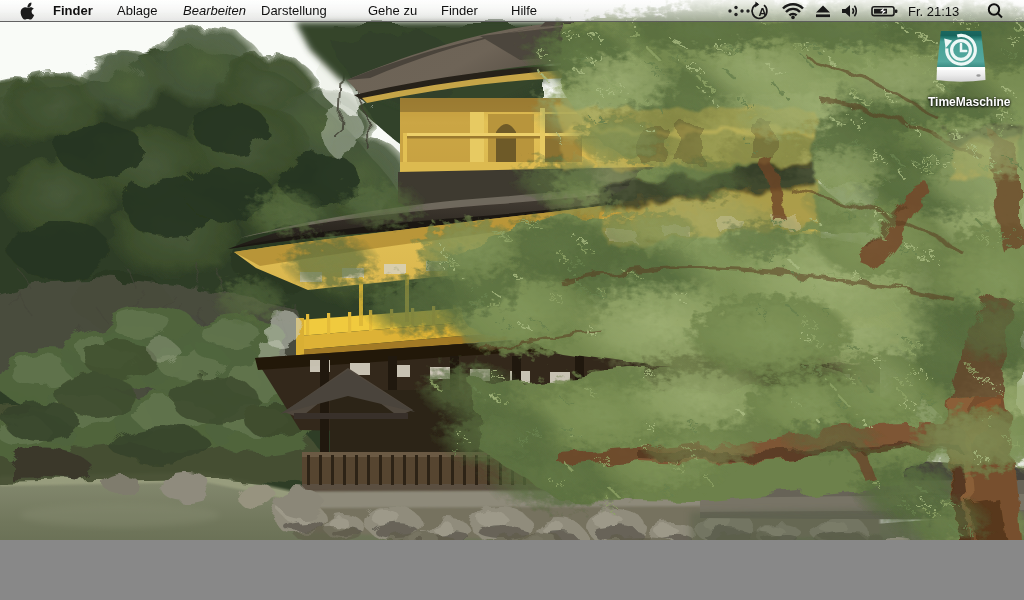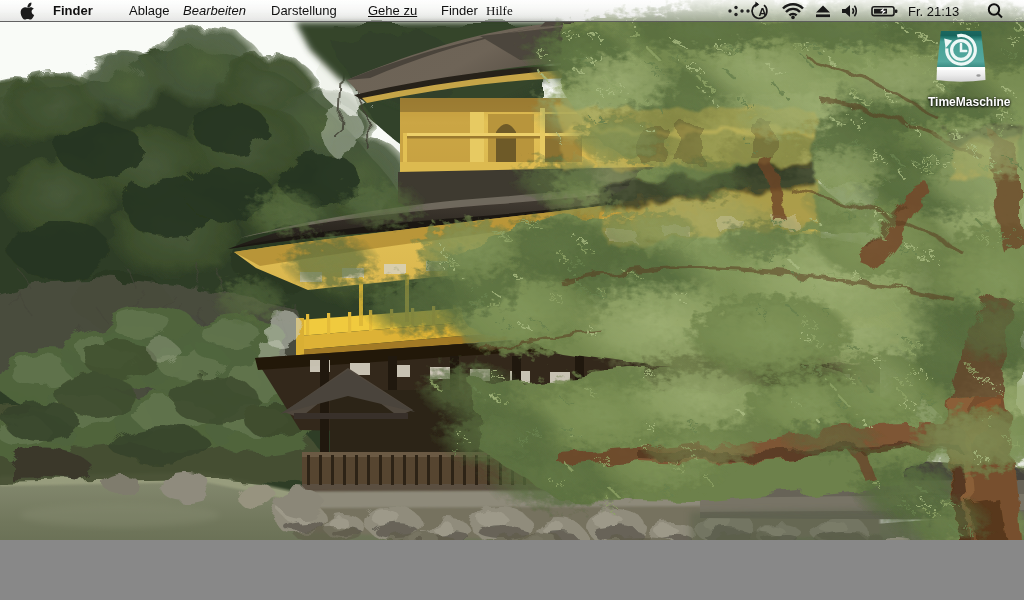--- a/index.html
+++ b/index.html
@@ -850,26 +850,26 @@
 <line x1="1037" y1="542" x2="1032" y2="536" stroke="#69804e" stroke-width="2.2" opacity="0.85"></line>
 <line x1="1040" y1="567" x2="1052" y2="569" stroke="#8da164" stroke-width="2.2" opacity="0.85"></line>
 </g>
   </svg>
   <div id="menubar">
     <svg width="16" height="18" viewBox="0 0 16 18" style="position:absolute;left:20px;top:2px;">
 <path d="M11.3,0.6 C10.2,0.7 9.0,1.4 8.4,2.3 C7.8,3.1 7.3,4.3 7.5,5.4 C8.7,5.5 9.9,4.8 10.6,3.9 C11.3,3.0 11.7,1.8 11.3,0.6 Z" fill="#1c1c1c"></path>
 <path d="M13.9,6.8 C13.0,5.8 11.8,5.2 10.6,5.2 C9.5,5.2 8.7,5.7 7.9,5.7 C7.1,5.7 6.2,5.2 5.1,5.2 C3.6,5.2 2.1,6.1 1.3,7.6 C0.1,9.8 0.6,13.1 2.2,15.4 C2.9,16.4 3.8,17.5 4.9,17.5 C5.9,17.5 6.3,16.9 7.6,16.9 C8.9,16.9 9.2,17.5 10.3,17.5 C11.4,17.5 12.2,16.4 12.9,15.4 C13.5,14.6 13.8,14.0 14.2,13.1 C11.1,11.9 10.6,7.6 13.9,6.8 Z" fill="#1c1c1c"></path>
 </svg>
     <span class="mitem" style="left:53px;font-weight:bold;">Finder</span>
-    <span class="mitem" style="left:129px;">Ablage</span>
+    <span class="mitem" style="left:117px;">Ablage</span>
     <span class="mitem" style="left:183px;font-style:italic;">Bearbeiten</span>
-    <span class="mitem" style="left:271px;">Darstellung</span>
-    <span class="mitem" style="left:368px;text-decoration:underline;">Gehe zu</span>
+    <span class="mitem" style="left:261px;">Darstellung</span>
+    <span class="mitem" style="left:368px;">Gehe zu</span>
     <span class="mitem" style="left:441px;">Finder</span>
-    <span class="mitem" style="left:486px;font-family:Liberation Serif, serif;">Hilfe</span>
+    <span class="mitem" style="left:511px;">Hilfe</span>
 
 <svg width="1024" height="22" viewBox="0 0 1024 22" style="position:absolute;left:0;top:0;">
 
   <g fill="#222">
     <circle cx="730" cy="11" r="1.7"></circle>
           <circle cx="736" cy="7.5" r="1.7"></circle>
           <circle cx="736" cy="14.5" r="1.7"></circle>
     <circle cx="742" cy="11" r="1.7"></circle>
           <circle cx="748" cy="11" r="1.7"></circle>
   </g>

